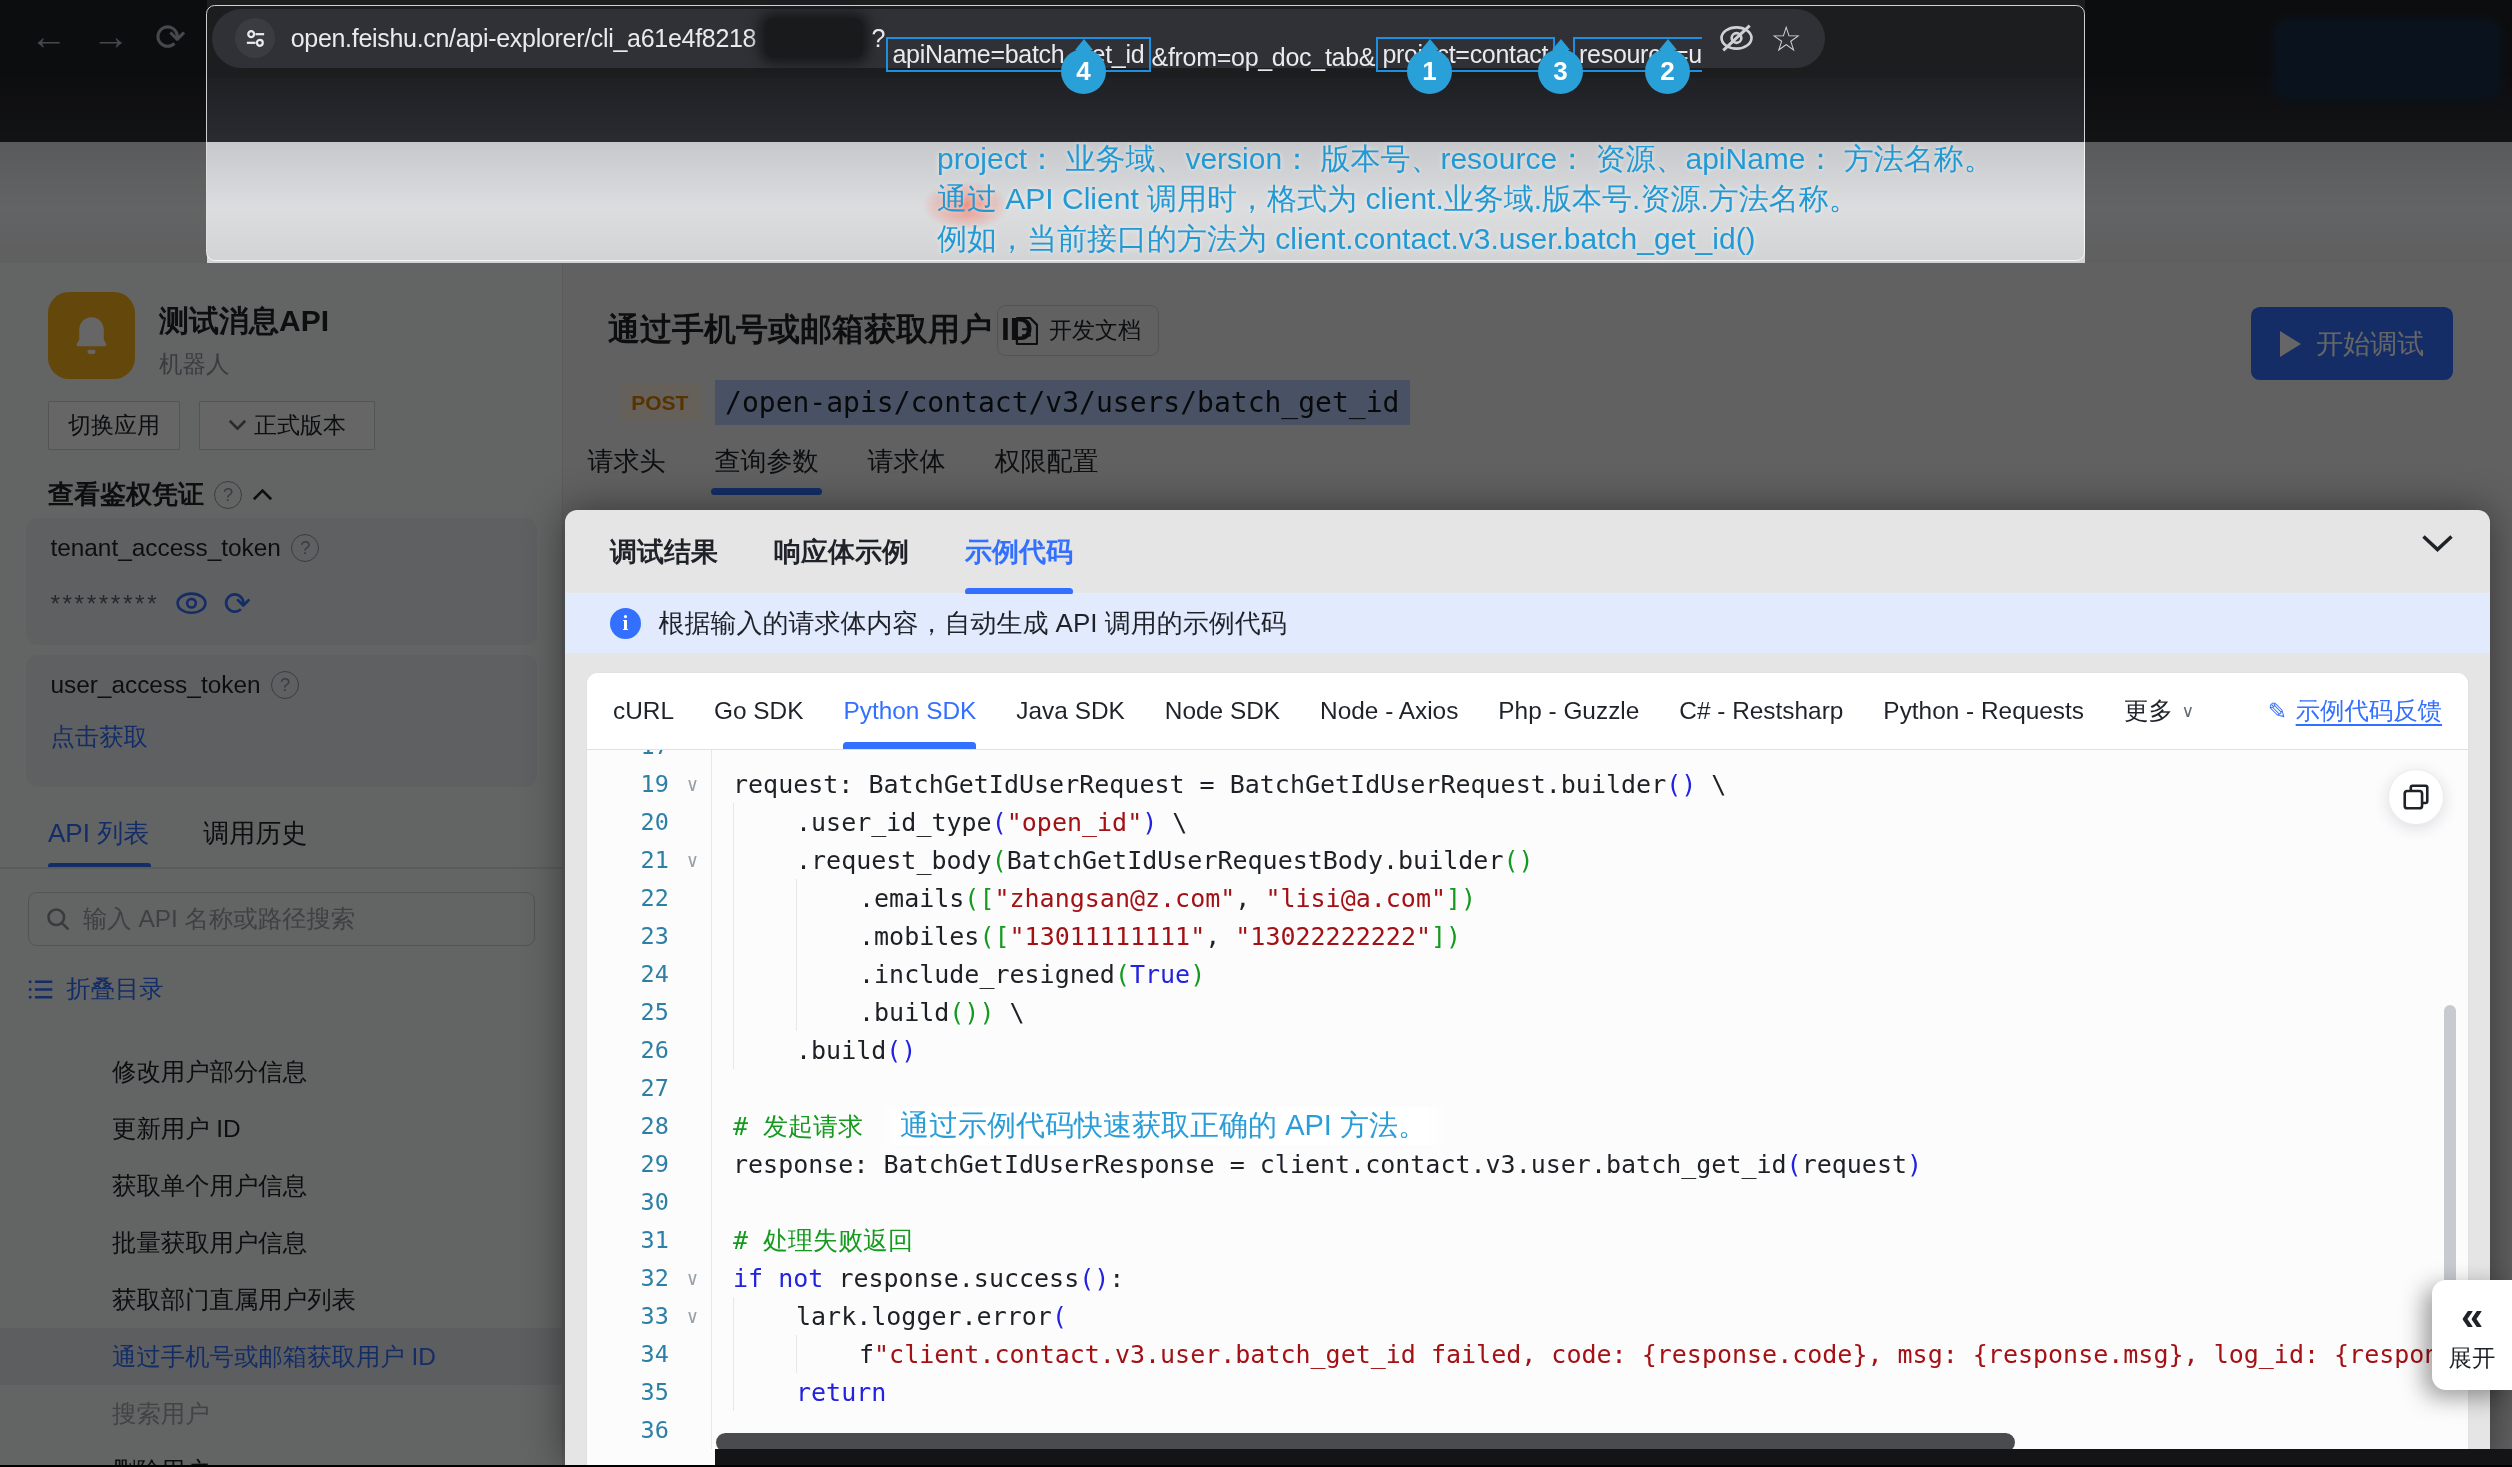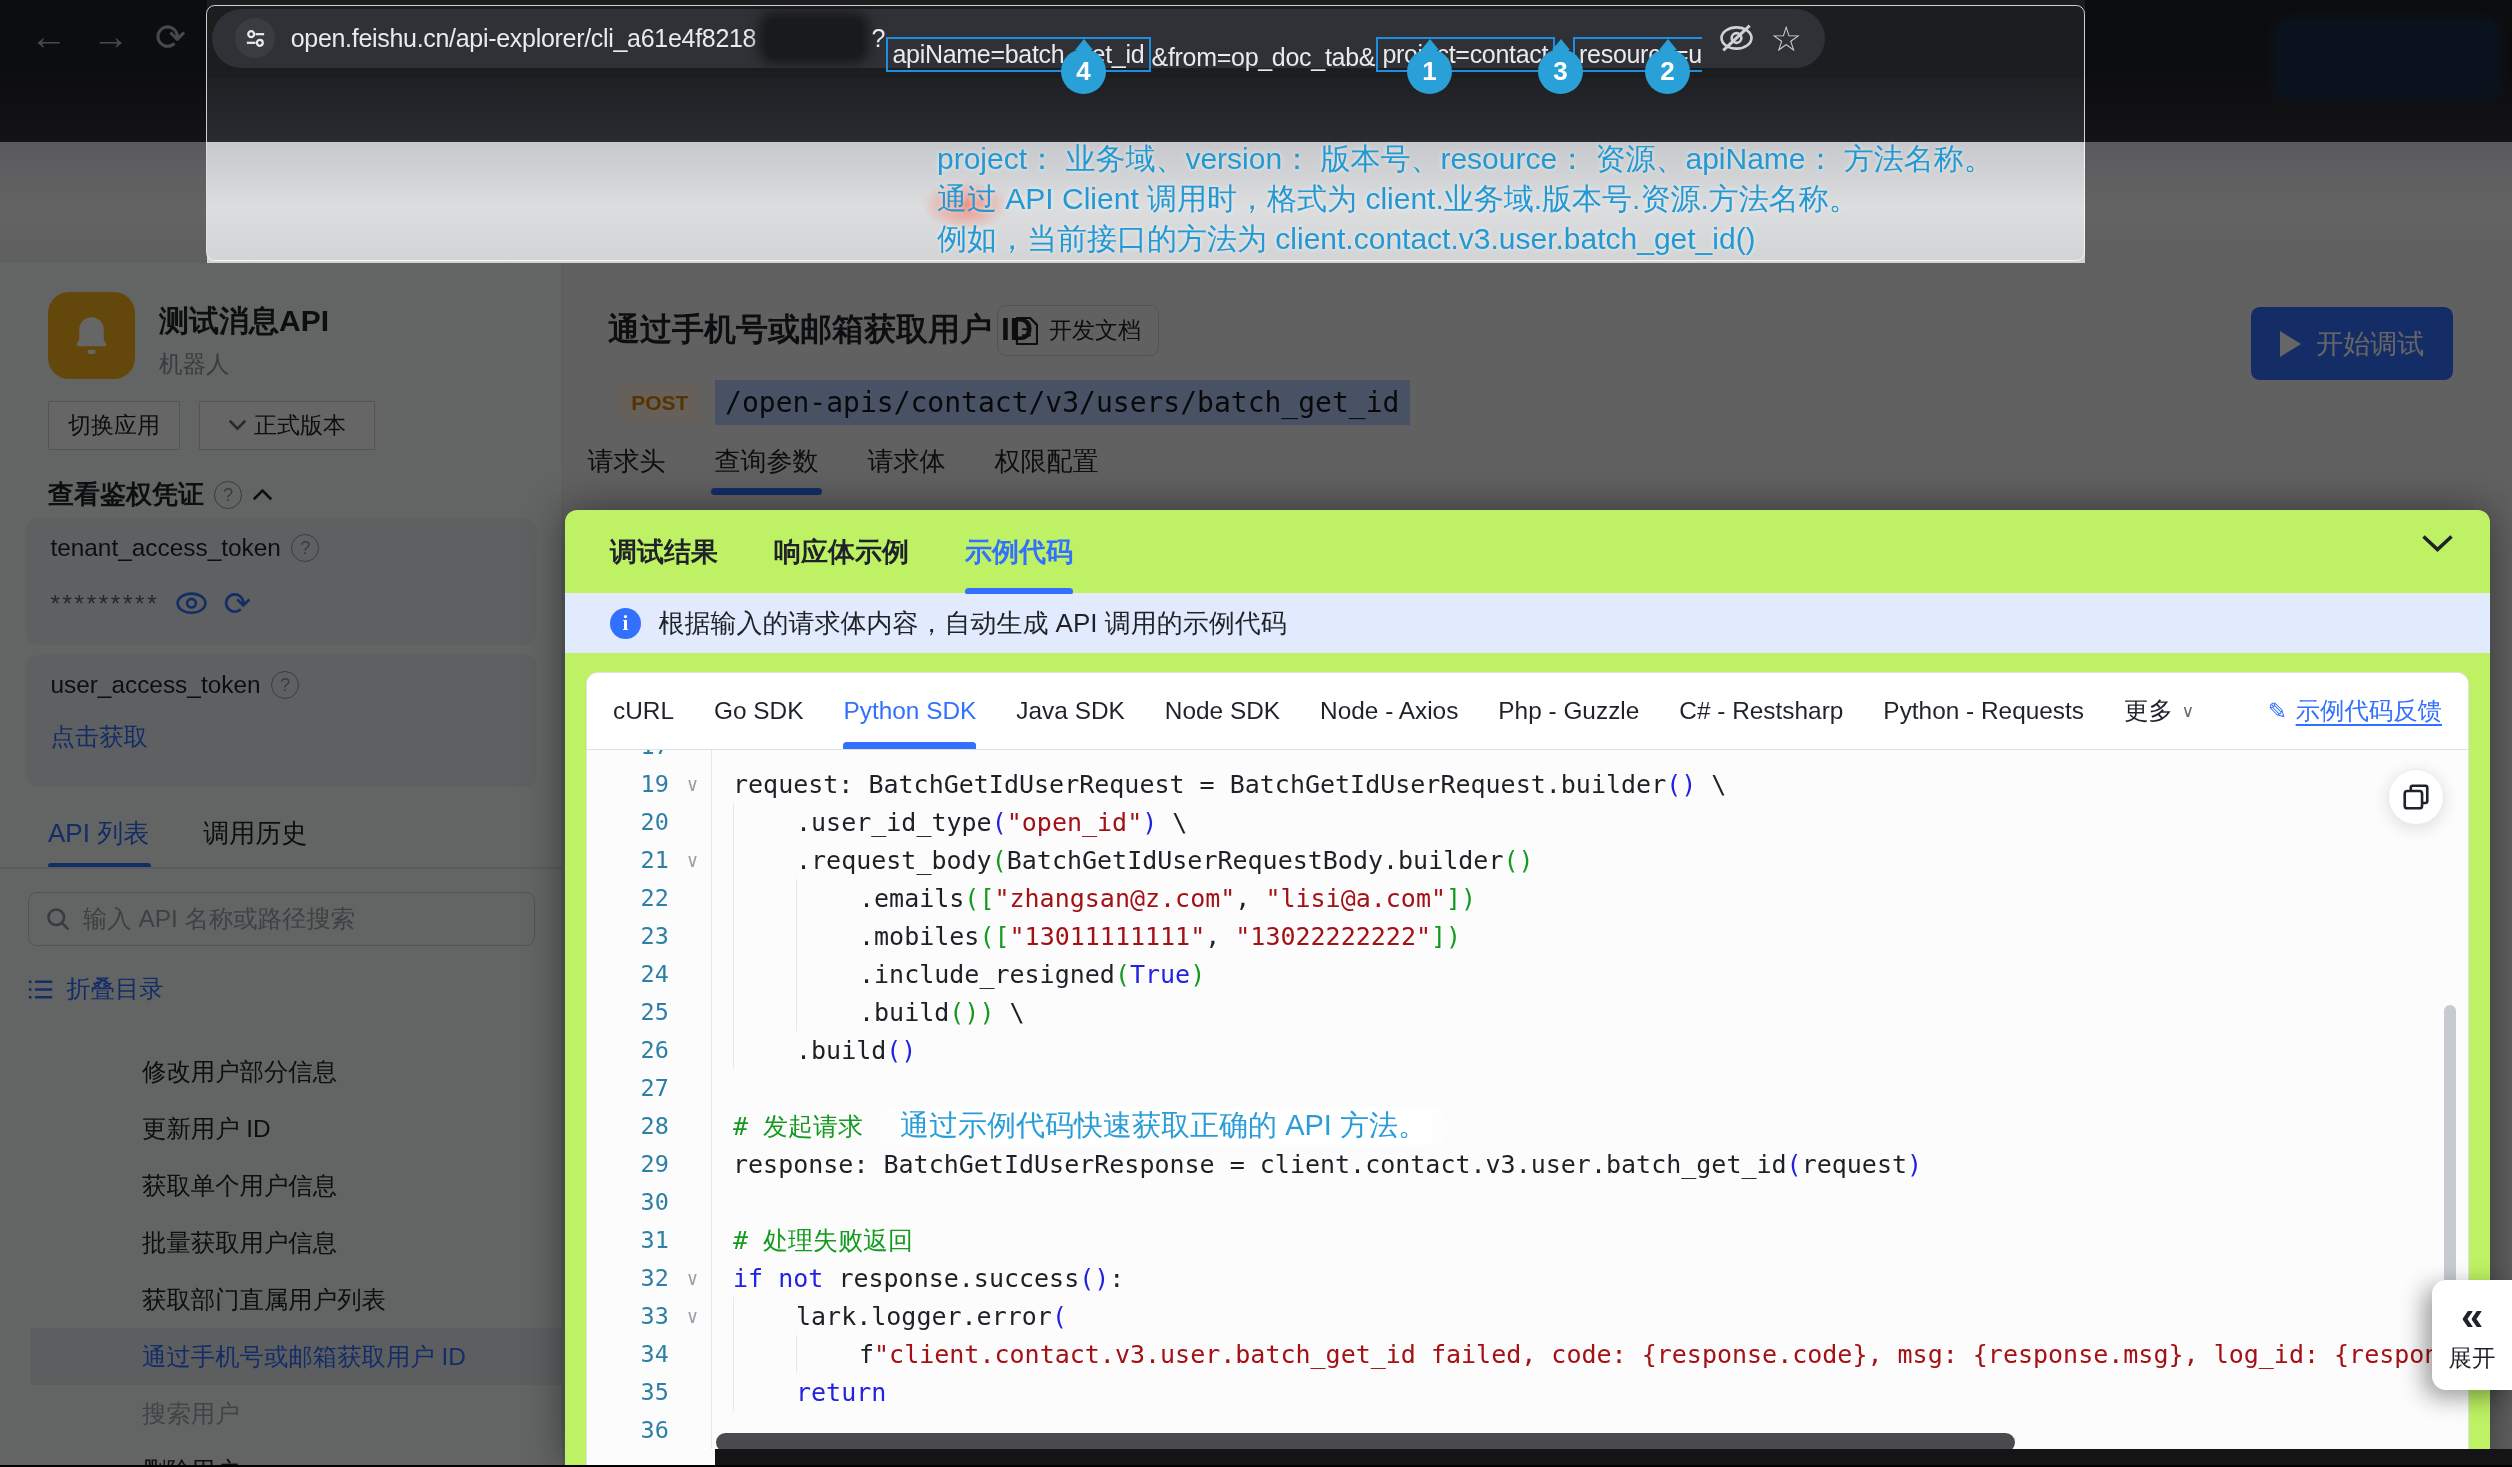--- a/index.html
+++ b/index.html
@@ -63,40 +63,40 @@
   .tok-val{position:absolute;left:24.4px;top:66px;font-size:24.4px;color:#5f666e;letter-spacing:2.6px;
            display:flex;align-items:center;gap:15.7px;}
   .blue{color:#3370ff;}
   .sb-tabs{position:absolute;left:48px;top:553px;display:flex;gap:54px;font-size:26px;color:#1f2329;}
   .sb-underline{position:absolute;left:48px;top:600px;width:103px;height:6.1px;border-radius:3.5px;background:#3370ff;}
   .sb-divider{position:absolute;left:0;top:604px;width:563px;height:1.7px;background:#e2e4e8;}
   .search{position:absolute;left:28px;top:629px;width:507px;height:54px;border:1.7px solid #cdd0d5;border-radius:8.7px;
           display:flex;align-items:center;padding:0 15.7px;gap:12.2px;font-size:24.4px;color:#9ca1a9;background:#f8f9fb;}
   .collapse{position:absolute;left:28px;top:710px;display:flex;align-items:center;gap:12.2px;font-size:24.4px;color:#3370ff;}
   .sb-items{position:absolute;left:0;top:780px;width:563px;}
-  .sb-item{height:57px;display:flex;align-items:center;padding-left:112px;font-size:24.4px;color:#1f2329;margin-left:30px;}
+  .sb-item{height:57px;display:flex;align-items:center;padding-left:112px;font-size:24.4px;color:#1f2329;}
   .sb-item.sel{background:#e9ecf1;color:#3370ff;}
   .sb-item.dis{color:#a2a7ae;}
 
   .main{position:absolute;left:563px;top:0;width:1949px;height:1205px;background:#f2f3f5;}
   .m-title{position:absolute;left:45px;top:45px;font-size:32px;font-weight:700;color:#1f2329;}
   .doc-btn{position:absolute;left:434px;top:42px;height:51px;padding:0 17.4px;border:1.7px solid #ccd0d5;border-radius:8.7px;
            display:flex;align-items:center;gap:10.5px;font-size:23px;color:#1f2329;}
   .post-row{position:absolute;left:56px;top:117px;display:flex;align-items:center;gap:14px;}
   .post-badge{background:#fcf0df;color:#d97f00;font-weight:700;font-size:21px;padding:7px 12.2px;border-radius:5.2px;}
   .post-path{font-family:"DejaVu Sans Mono",monospace;font-size:28px;color:#16181c;background:#b5cdfa;padding:6.1px 10.5px;}
   .run-btn{position:absolute;left:1688px;top:44px;width:202px;height:73px;background:#3370ff;border-radius:8.7px;
            color:#fff;font-size:27px;display:flex;align-items:center;justify-content:center;gap:15.7px;}
   .play{width:0;height:0;border-left:21px solid #fff;border-top:13px solid transparent;border-bottom:13px solid transparent;}
   .m-tabs{position:absolute;left:24.4px;top:181px;display:flex;gap:49px;font-size:26px;color:#1f2329;}
   .m-tab{position:relative;padding-bottom:15.7px;}
   .m-tab.act::after{content:"";position:absolute;left:-3.5px;right:-3.5px;bottom:0;height:7px;border-radius:3.5px;background:#3370ff;}
 
   
-  .panel{position:absolute;left:565px;top:510px;width:1925px;height:955px;background:#bef264;
+  .panel{position:absolute;left:565px;top:510px;width:1925px;height:955px;background:#e5e5e5;
          border-radius:12.2px 12.2px 0 0;box-shadow:0 0 42px rgba(0,0,0,.45);z-index:10;}
   .p-tabs{position:absolute;left:0;top:0;width:100%;height:84px;border-bottom:1.7px solid #ececee;
           display:flex;align-items:center;gap:56px;padding-left:45px;font-size:27px;font-weight:600;color:#1f2329;}
   .p-tab{position:relative;height:100%;display:flex;align-items:center;}
   .p-tab.act{color:#3370ff;}
   .p-tab.act::after{content:"";position:absolute;left:0;right:0;bottom:-1.7px;height:7px;border-radius:3.5px;background:#3370ff;}
   .p-chevron{position:absolute;right:35px;top:23px;}
   .info{position:absolute;left:0;top:84px;width:100%;height:59px;background:#e2eafd;display:flex;align-items:center;
         gap:17.4px;padding-left:45px;font-size:26px;color:#1f2329;}
   .info-i{width:31px;height:31px;border-radius:50%;background:#3370ff;color:#fff;font-size:21px;font-weight:700;

